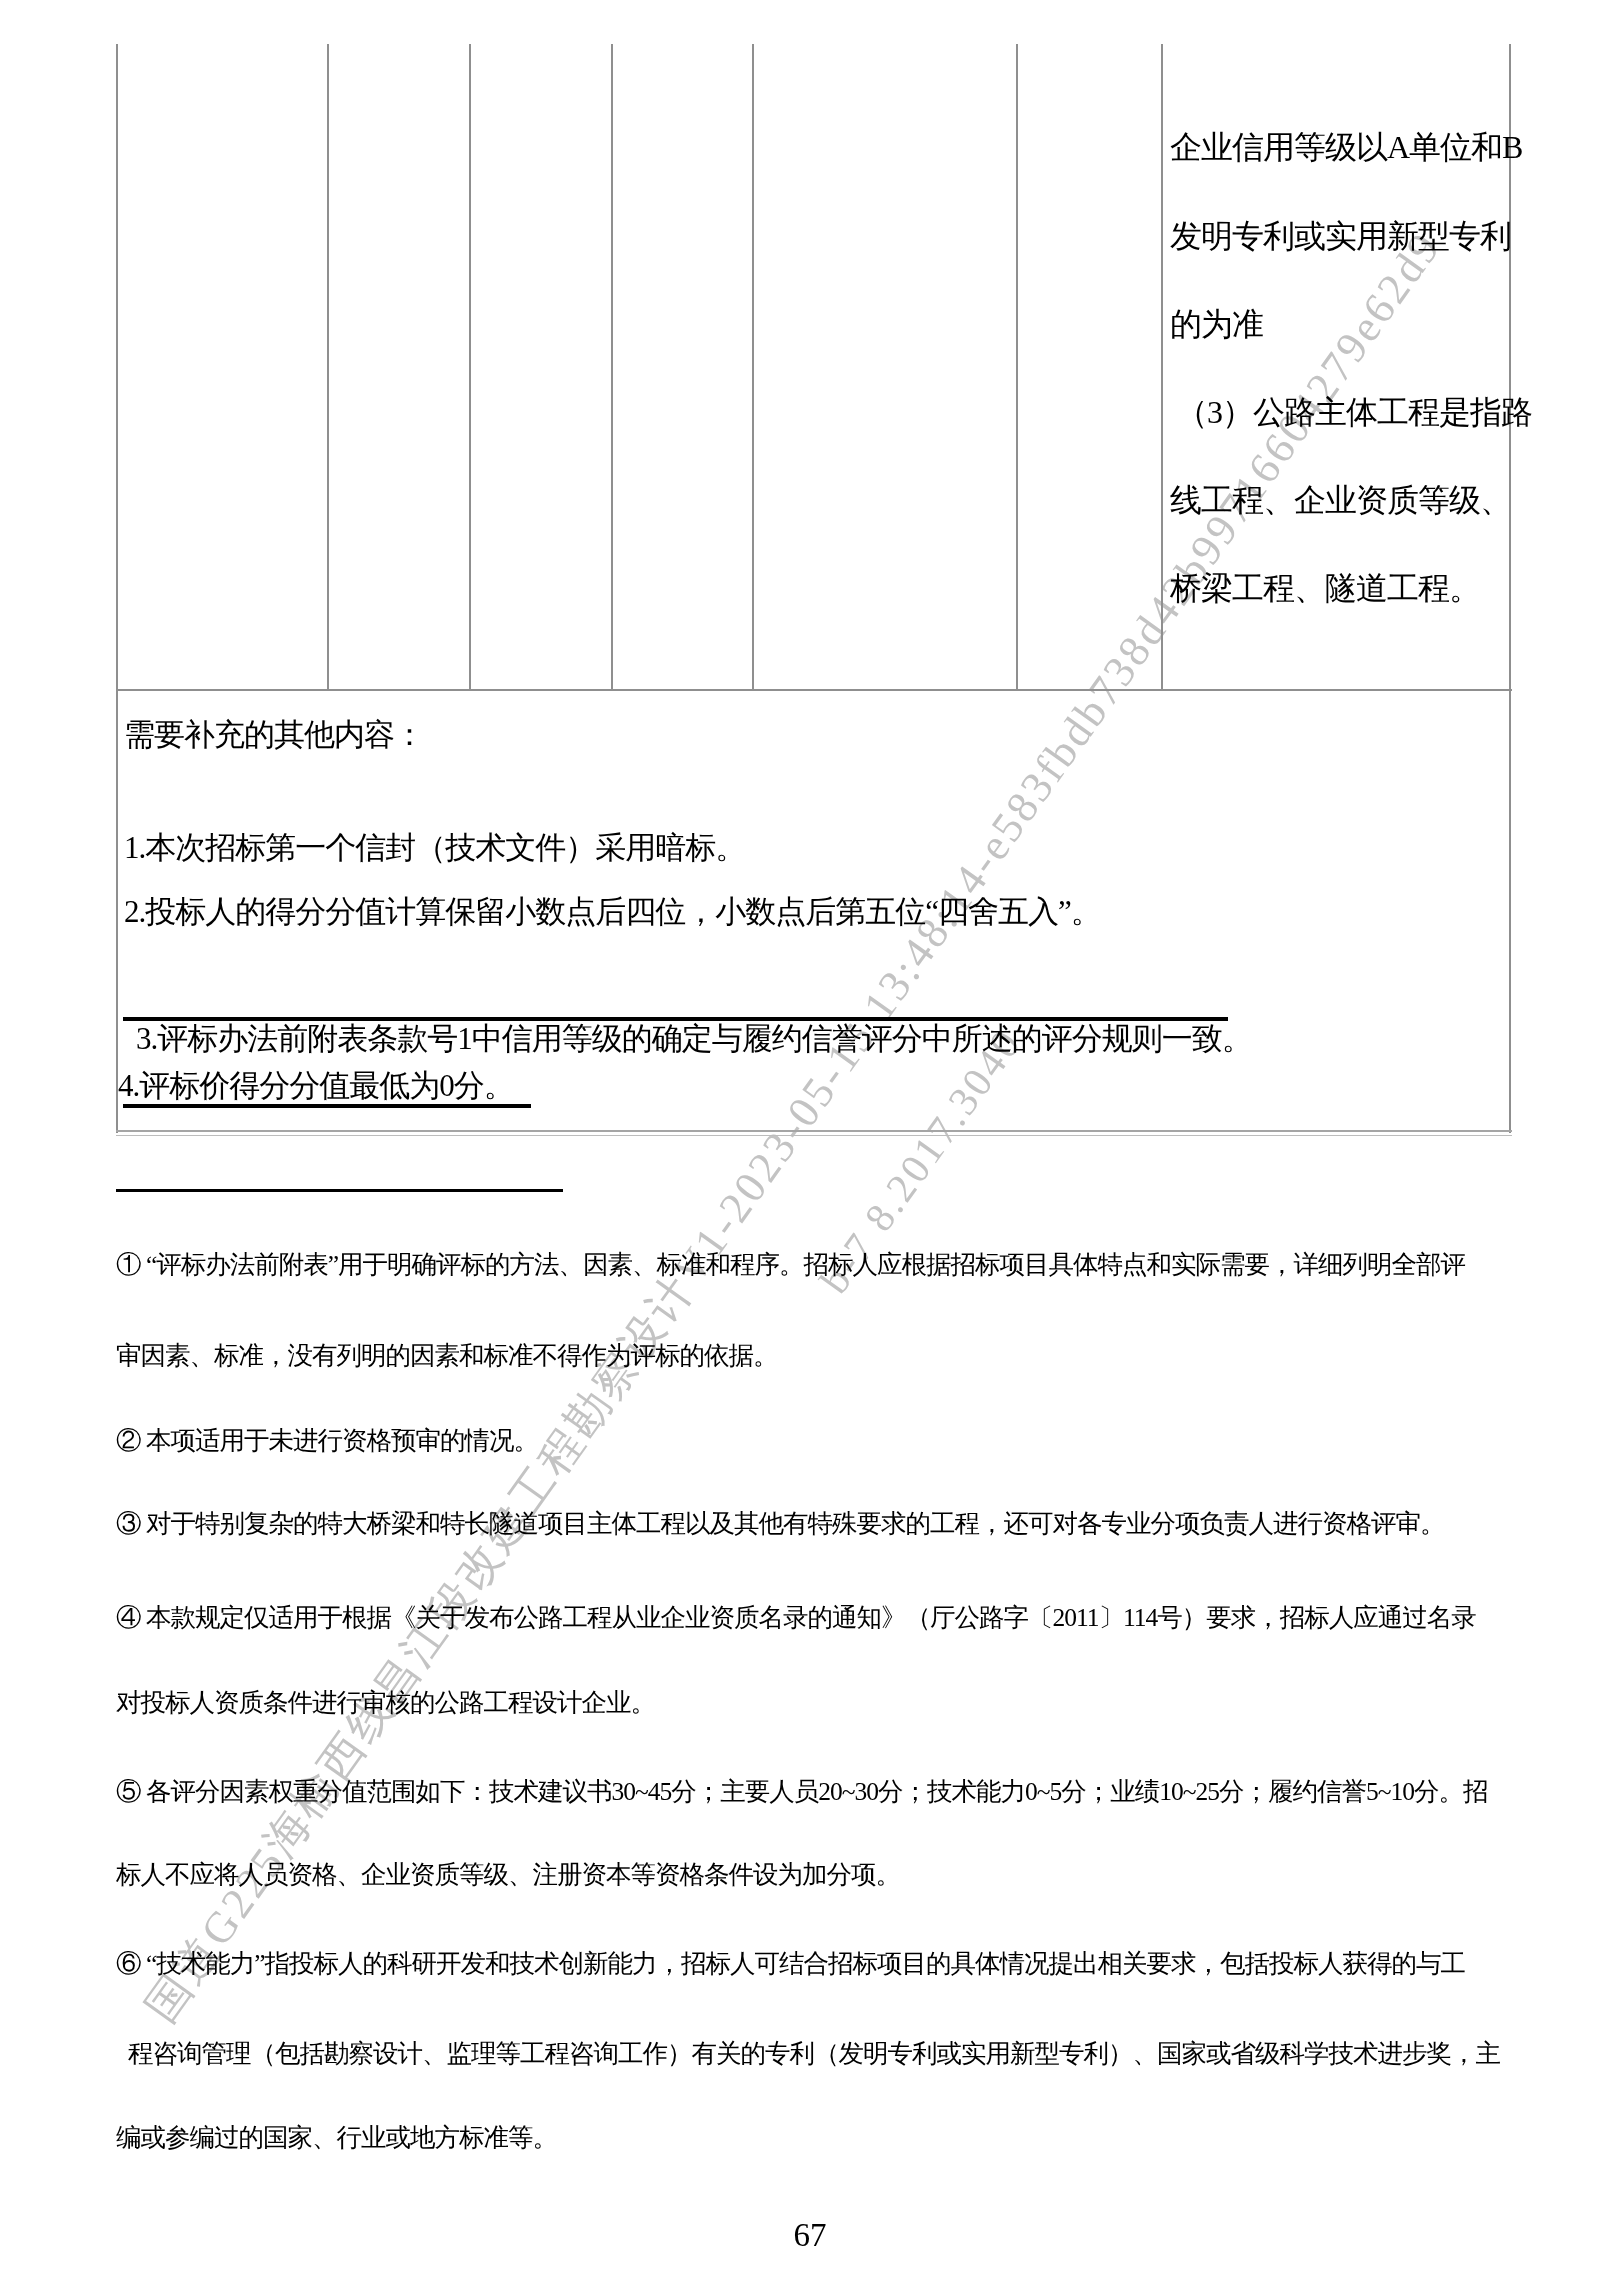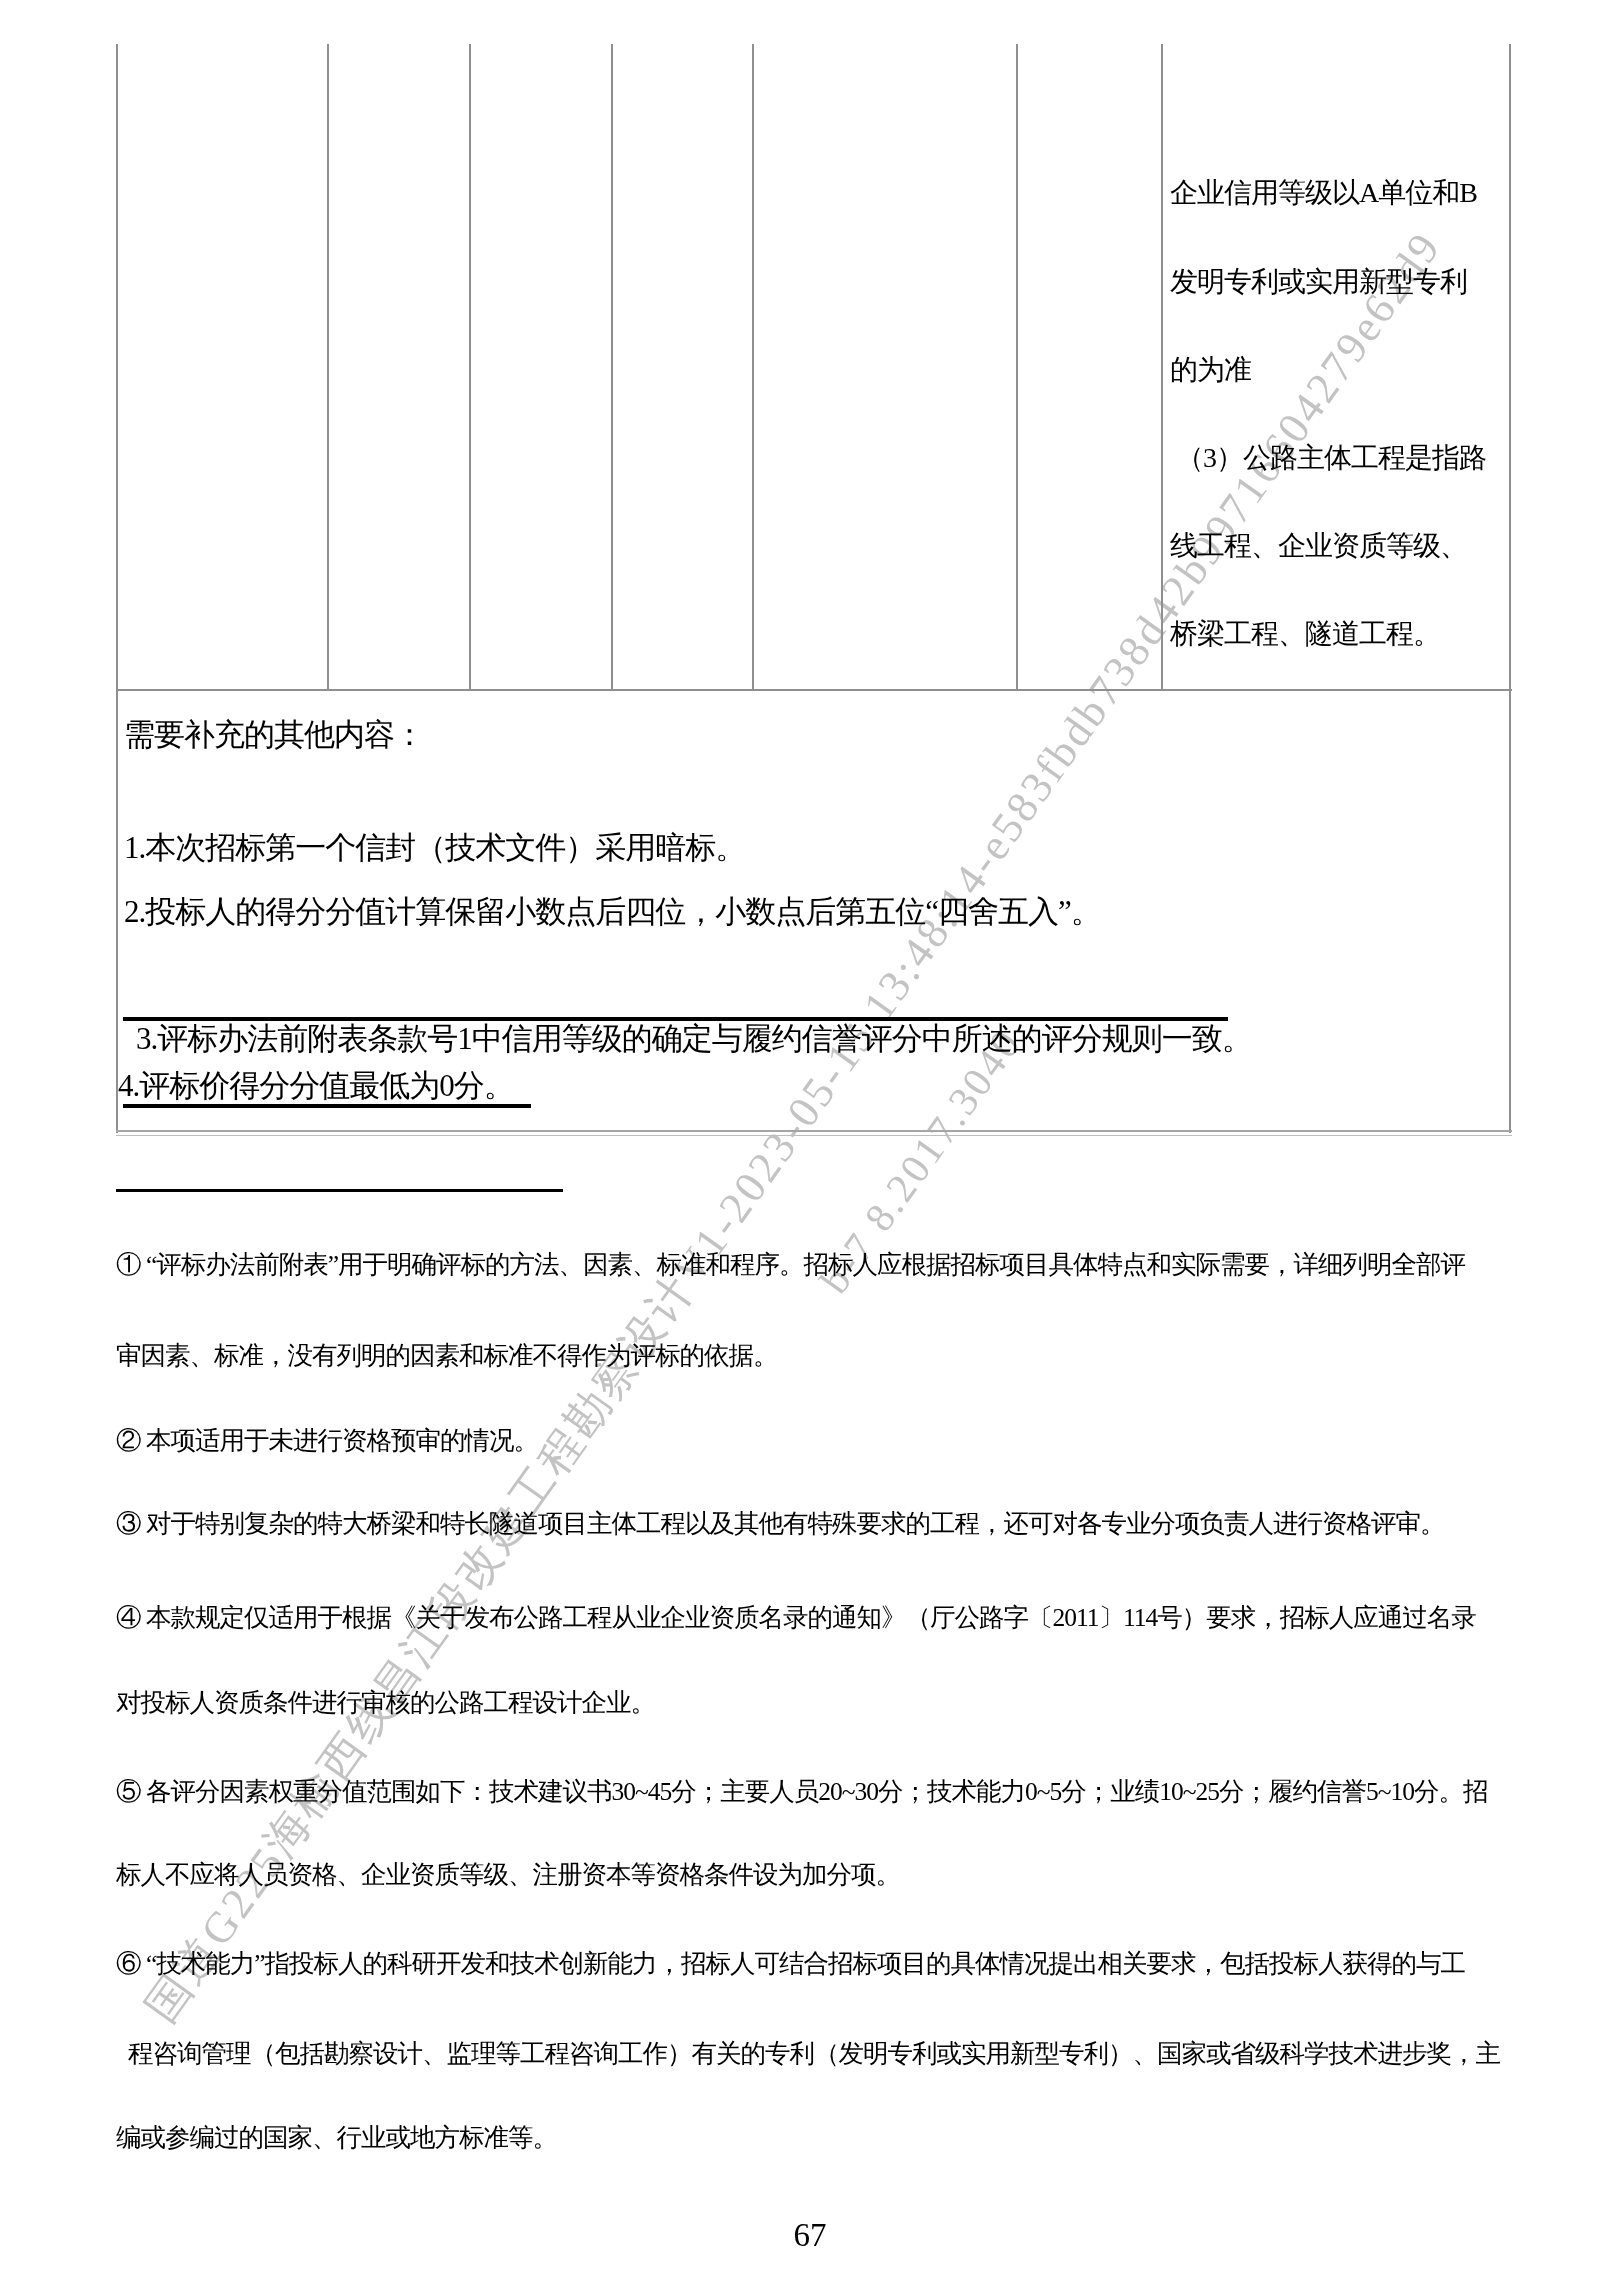--- a/index.html
+++ b/index.html
@@ -1,20 +1,20 @@
 <!DOCTYPE html>
 <html><head>
 <meta charset="utf-8">
 <style>
   html,body{margin:0;padding:0;background:#ffffff;}
   .page{position:relative;width:1620px;height:2293px;background:#ffffff;overflow:hidden;
         font-family:"Liberation Serif","DejaVu Serif",serif;color:#000;}
   .line{position:absolute;white-space:nowrap;line-height:1;}
   .body-text{font-size:31px;letter-spacing:-1px;}
-  .cell-text{font-size:28px;letter-spacing:-1px;margin-top:48px;}
+  .cell-text{font-size:32px;letter-spacing:-1px;}
   .foot-text{font-size:25.5px;letter-spacing:-1px;}
   .pageno{position:absolute;left:0;right:0;text-align:center;font-size:33px;}
   .vline{position:absolute;width:2px;background:#8f8f8f;}
   .hline{position:absolute;height:2px;background:#8f8f8f;}
   .dline{position:absolute;height:5.9px;border-top:2px solid #a5a5a5;border-bottom:1px solid #bdbdbd;box-sizing:border-box;}
   .underline{position:absolute;background:#000;}
   .separator{position:absolute;background:#000;}
   .wm{position:absolute;color:#c3c3c3;white-space:nowrap;line-height:1;
       transform:translate(-50%,-50%) rotate(-54.4deg);z-index:1;letter-spacing:2.9px;}
   .wm-main{font-size:44px;}

